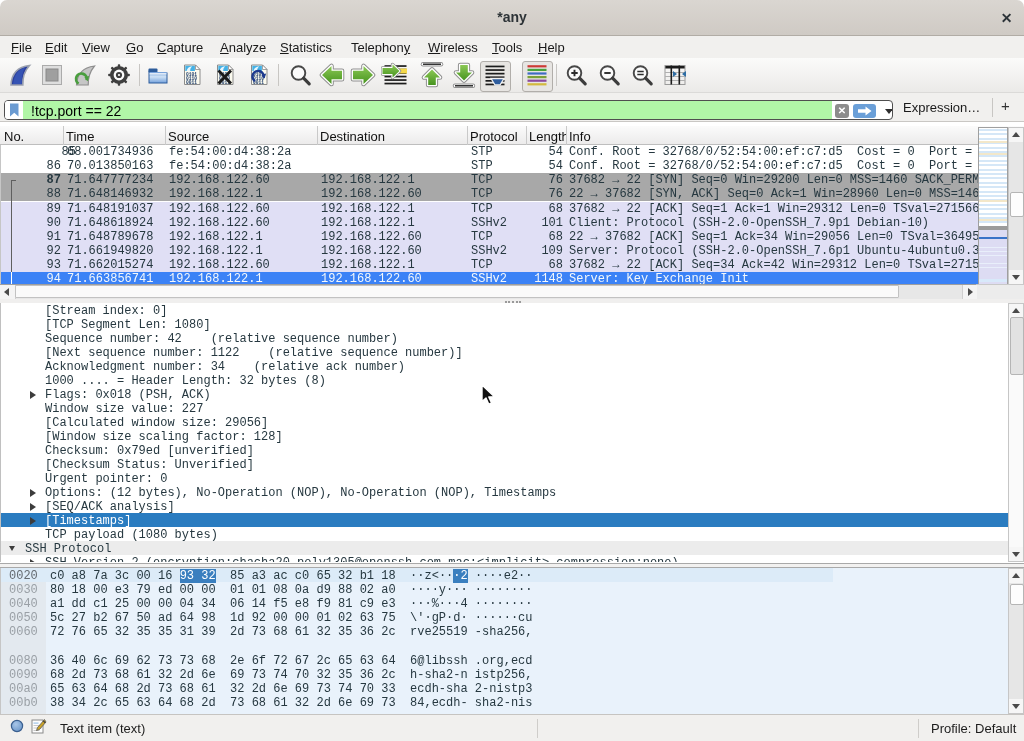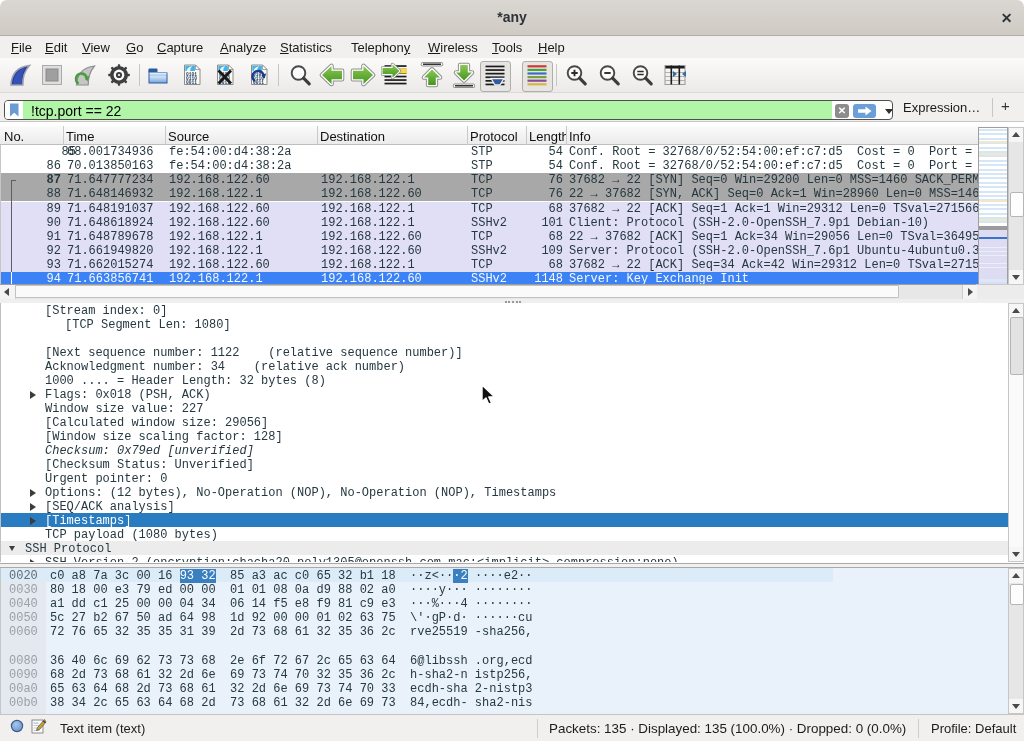--- a/index.html
+++ b/index.html
@@ -440,21 +440,24 @@
 <div class="abs" style="left:0;top:134.5px;width:28px;height:1.8px;background:#e9effb"></div>
       <div class="abs" style="left:0;top:151px;width:28px;height:3px;background:#d8e9fa"></div>
 <div class="abs" style="left:0;top:138.5px;width:28px;height:1.8px;background:#e9effb"></div>
     </div>
 <div class="abs" id="split1"></div>
 <div class="abs" id="details">
 <div class="drow" style="top:-0.5px;">
  <span class="dtext" style="left:44px;">[Stream index: 0]</span>
 </div>
 <div class="drow" style="top:13.6px;">
- <span class="dtext" style="left:44px;margin-left:20px;">[TCP Segment Len: 1080]</span>
+ <span class="dtext" style="left:44px;">[TCP Segment Len: 1080]</span>
+</div>
+<div class="drow" style="top:27.6px;">
+ <span class="dtext" style="left:44px;">Sequence number: 42    (relative sequence number)</span>
 </div>
 <div class="drow" style="top:41.7px;">
  <span class="dtext" style="left:44px;">[Next sequence number: 1122    (relative sequence number)]</span>
 </div>
 <div class="drow" style="top:55.7px;">
  <span class="dtext" style="left:44px;">Acknowledgment number: 34    (relative ack number)</span>
 </div>
 <div class="drow" style="top:69.7px;">
  <span class="dtext" style="left:44px;">1000 .... = Header Length: 32 bytes (8)</span>
 </div>
@@ -465,21 +468,21 @@
 <div class="drow" style="top:97.8px;">
  <span class="dtext" style="left:44px;">Window size value: 227</span>
 </div>
 <div class="drow" style="top:111.9px;">
  <span class="dtext" style="left:44px;">[Calculated window size: 29056]</span>
 </div>
 <div class="drow" style="top:125.9px;">
  <span class="dtext" style="left:44px;">[Window size scaling factor: 128]</span>
 </div>
 <div class="drow" style="top:140.0px;">
- <span class="dtext" style="left:44px;font-style:italic;">Checksum: 0x79ed [unverified]</span>
+ <span class="dtext" style="left:44px;">Checksum: 0x79ed [unverified]</span>
 </div>
 <div class="drow" style="top:154.1px;">
  <span class="dtext" style="left:44px;">[Checksum Status: Unverified]</span>
 </div>
 <div class="drow" style="top:168.1px;">
  <span class="dtext" style="left:44px;">Urgent pointer: 0</span>
 </div>
 <div class="drow" style="top:182.2px;">
  <div class="tri trir"></div>
  <span class="dtext" style="left:44px;">Options: (12 bytes), No-Operation (NOP), No-Operation (NOP), Timestamps</span>
@@ -539,21 +542,20 @@
  <span class="boff" style="">00a0</span>
  <span class="bhex">65 63 64 68 2d 73 68 61  32 2d 6e 69 73 74 70 33  ecdh-sha 2-nistp3</span>
 </div>
 <div class="brow" style="top:127.3px;">
  <span class="boff" style="">00b0</span>
  <span class="bhex">38 34 2c 65 63 64 68 2d  73 68 61 32 2d 6e 69 73  84,ecdh- sha2-nis</span>
 </div>
 </div>
 <div class="abs" id="sbar">
  <span class="stext" style="left:60px">Text item (text)</span>
- <span class="stext" style="left:549px;font-size:13.4px">Packets: 135 · Displayed: 135 (100.0%) · Dropped: 0 (0.0%)</span>
       <div class="abs" style="left:537px;top:4px;width:1px;height:19px;background:#cfcdca"></div>
       <div class="abs" style="left:918px;top:4px;width:1px;height:19px;background:#cfcdca"></div>
  <span class="stext" style="left:931px">Profile: Default</span>
 </div>
 <div class="vsb abs" style="left:1008px;top:127px;height:158px;background:#e6e6e6"></div>
     <div class="sbarrow abs" style="left:1009px;top:128px">
       <div class="tr-u"></div>
     </div>
     <div class="sbarrow abs" style="left:1009px;top:270px">
       <div class="tr-d"></div>

